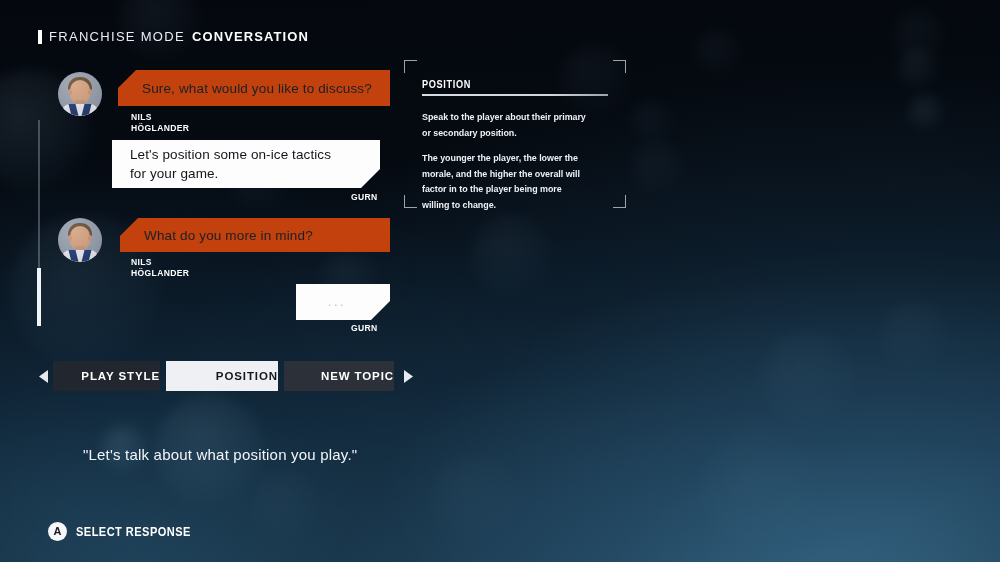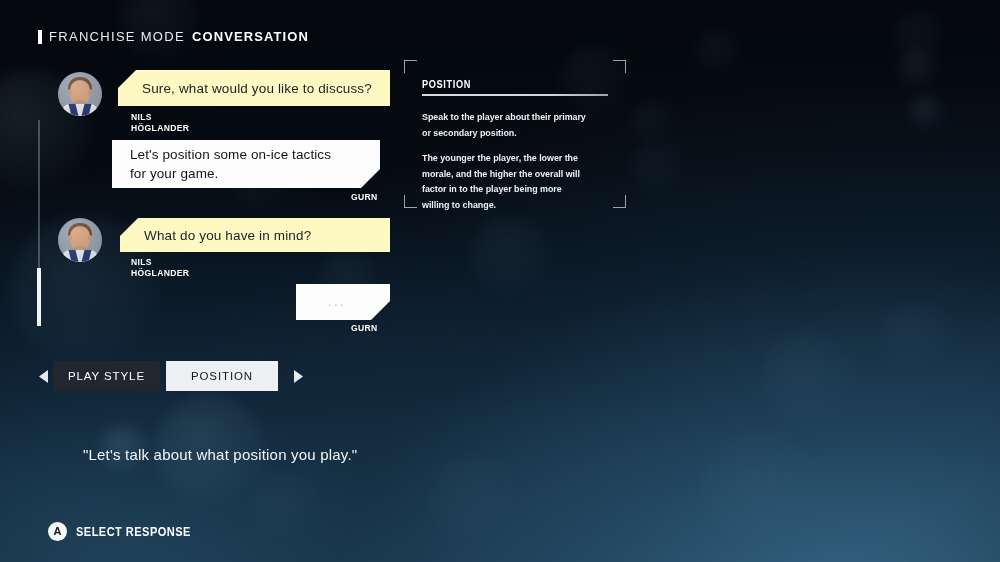--- a/index.html
+++ b/index.html
@@ -86,21 +86,21 @@
 
   .bubble {
     position:absolute; display:flex; align-items:center;
   }
   .bubble .txt {
     position:relative; z-index:2;
   }
 
   
   .bub-npc {
-    background:#fef9c3;
+    background:#c2410c;
     clip-path:polygon(0 18px, 18px 0, 100% 0, 100% 100%, 0 100%);
   }
   .bub-npc .txt {
     color:#1b2027; font-size:13.5px; padding-left:24px; letter-spacing:0.15px;
   }
 
   
   .bub-usr {
     background:#fdfdfd;
     clip-path:polygon(0 0, 100% 0, 100% calc(100% - 19px), calc(100% - 19px) 100%, 0 100%);
@@ -147,22 +147,22 @@
   .info .p2 { top:90px; }
 
   
   .tabs {
     position:absolute; left:35px; top:361px; z-index:6;
     display:flex; align-items:center; gap:0;
   }
   .arrow { width:18px; height:30px; display:flex; align-items:center; justify-content:center; }
   .arrow svg { display:block; }
   .tab {
-    height:30px; display:flex; align-items:center; justify-content:center;
-    font-size:11.5px; font-weight:normal; letter-spacing:0.9px;
+    height:30px; display:flex; align-items:center; justify-content:flex-end;
+    font-size:11.5px; font-weight:bold; letter-spacing:0.9px;
     margin-right:6px;
   }
   .tab.t0 { width:107px; background:#22262e; color:#ffffff; }
   .tab.t1 { width:112px; background:#eef0f3; color:#14181e; }
   .tab.t2 { width:110px; background:#2b3039; color:#ffffff; margin-right:0; }
 
   
   .quote {
     position:absolute; left:83px; top:446px; z-index:6;
     font-size:15px; color:#f2f5f8; letter-spacing:0.2px;
@@ -259,21 +259,21 @@
         <div class="ear-l"></div>
           <div class="ear-r"></div>
         <div class="neck"></div>
           <div class="body"></div>
         <div class="coll-l"></div>
           <div class="coll-r"></div>
       </div>
       <div class="shade"></div>
     </div>
     <div class="bubble bub-npc" style="left:120px; top:218px; width:270px; height:34px;">
-      <div class="txt">What do you have in mind?</div>
+      <div class="txt">What do you more in mind?</div>
     </div>
     <div class="speaker" style="left:131px; top:256px;">NILS HÖGLANDER</div>
   </div>
 
   <div class="msg" style="left:0; top:0;">
     <div class="bubble bub-usr" style="left:296px; top:284px; width:94px; height:36px;">
       <div class="txt dots">...</div>
     </div>
     <div class="speaker r" style="left:348px; top:322px;">GURN</div>
   </div>
@@ -296,20 +296,23 @@
     <svg width="10" height="13" viewBox="0 0 10 13">
         <polygon points="9,0 9,13 0,6.5" fill="#e6eaf0"></polygon>
       </svg>
   </div>
   <div class="tab t0">
     <span>PLAY STYLE</span>
   </div>
   <div class="tab t1">
     <span>POSITION</span>
   </div>
+  <div class="tab t2">
+    <span>NEW TOPIC</span>
+  </div>
   <div class="arrow" style="margin-left:6px;">
     <svg width="10" height="13" viewBox="0 0 10 13">
         <polygon points="0,0 0,13 9,6.5" fill="#e6eaf0"></polygon>
       </svg>
   </div>
 </div>
 
 <div class="quote">"Let's talk about what position you play."</div>
 
 <div class="footer">

